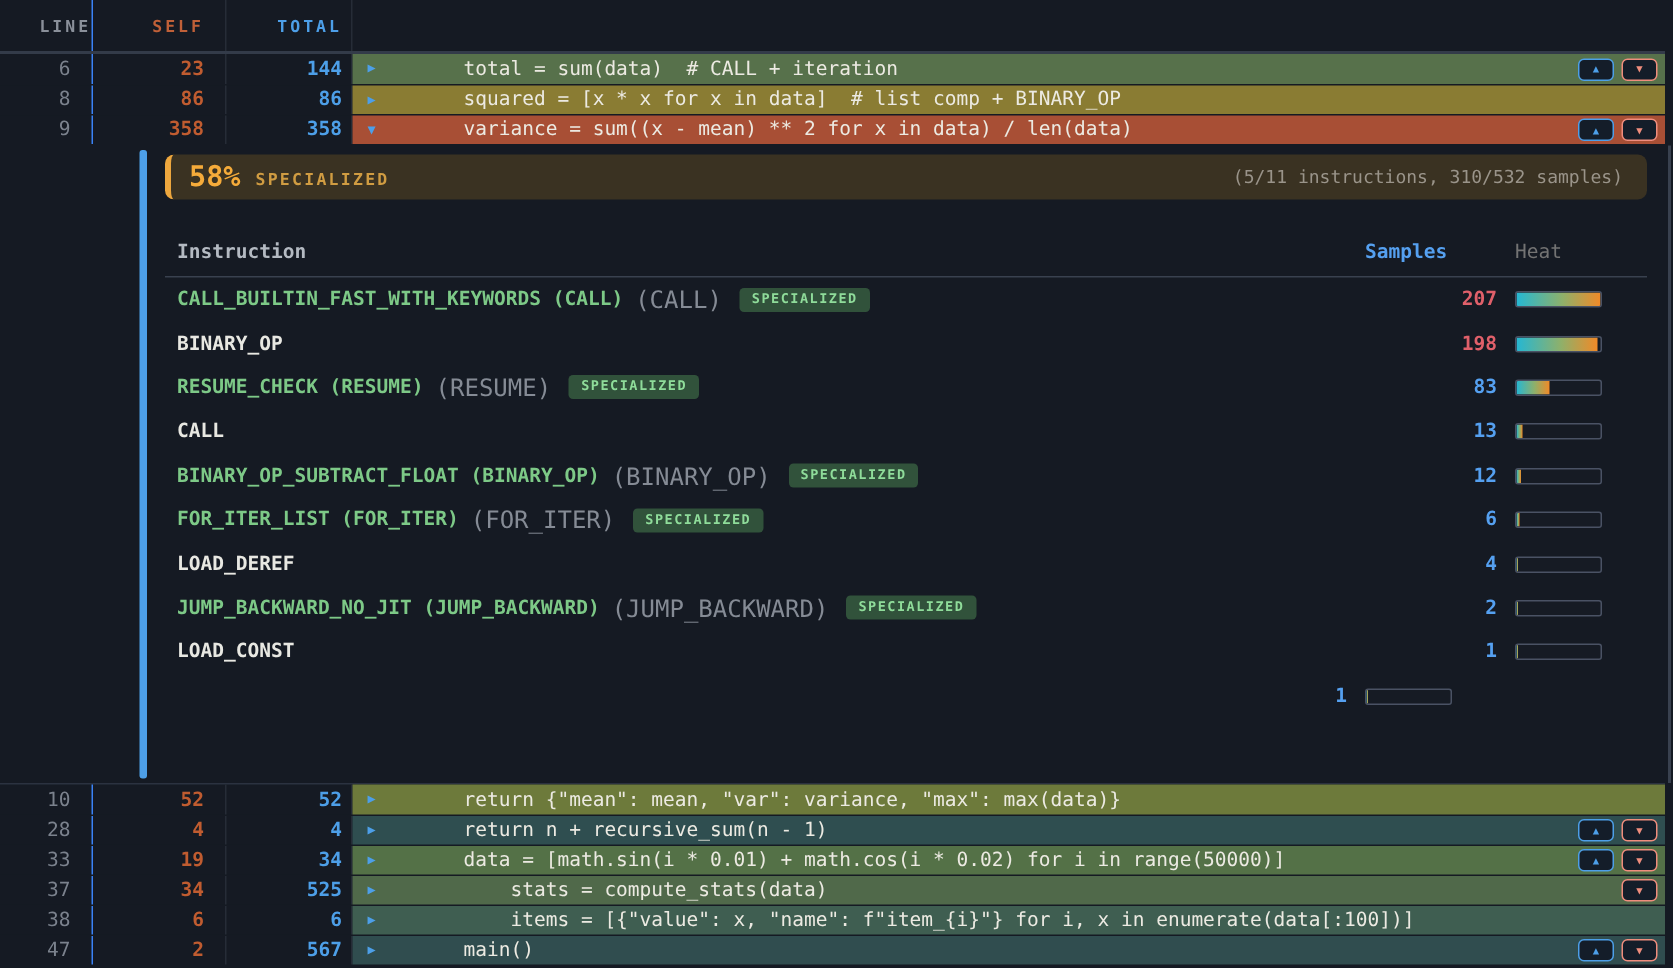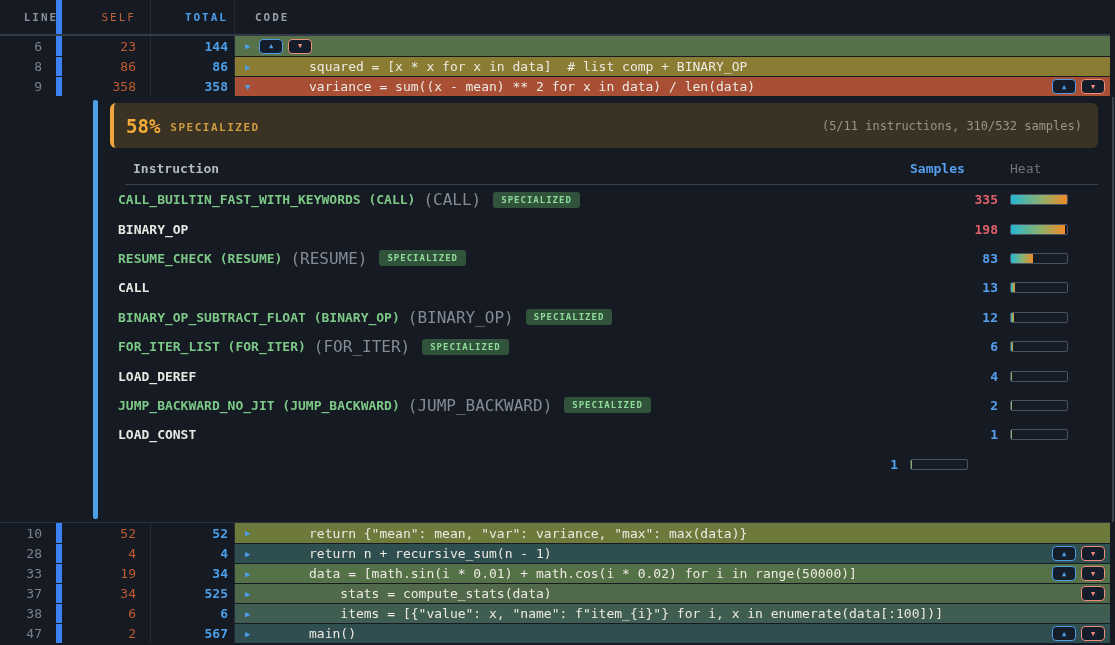--- a/index.html
+++ b/index.html
@@ -12,22 +12,22 @@
   }
 
   
   .grid-row {
     display: grid;
     grid-template-columns: 62px 89px 84px 1fr;
     align-items: stretch;
     width: 1110px;
   }
   .cell { display: flex; align-items: center; }
-  .cell.col-line  { justify-content: flex-end; padding-right: 14px; border-right: 6px solid #3b82f6; color: #7b828d; padding-left: 26px; }
-  .cell.col-self  { justify-content: flex-end; padding-right: 14px; border-right: 1px solid #262c37; color: #c05c30; font-weight: normal; text-align: center; }
+  .cell.col-line  { justify-content: flex-end; padding-right: 14px; border-right: 1px solid #3b82f6; color: #7b828d; padding-left: 26px; }
+  .cell.col-self  { justify-content: flex-end; padding-right: 14px; border-right: 1px solid #262c37; color: #c05c30; font-weight: bold; text-align: center; }
   .cell.col-total { justify-content: flex-end; padding-right: 6px;  border-right: 1px solid #262c37; color: #4d9fe8; font-weight: bold; }
   .cell.col-code  { padding-left: 10px; position: relative; }
 
   
   .table-header {
     height: 36px;
     font-size: 11px;
     font-weight: bold;
     letter-spacing: 2px;
     border-bottom: 2px solid #333b49;
@@ -52,31 +52,31 @@
   }
   .ctl-btn.up   { border: 1.5px solid #4d9fe8; color: #4d9fe8; }
   .ctl-btn.down { border: 1.5px solid #ef8d7d; color: #ef8d7d; }
 
   
   #detail-section { position: absolute; left: 0; top: 97px; width: 1115px; height: 425px; }
   #accent-line { position: absolute; left: 93px; top: 3px; width: 5px; height: 419px; background: #4d9fe8; border-radius: 2px; }
   #scrollbar { position: absolute; left: 1112px; top: 0; width: 2px; height: 425px; background: #39414f; }
 
   #summary-banner {
-    position: absolute; left: 110px; top: 6px; width: 988px; height: 45px;
+    position: absolute; left: 110px; top: 6px; width: 988px; height: 30px;
     background: #3a3222; border-left: 4px solid #eda73e; border-radius: 6px;
     display: flex; align-items: center; padding: 0 16px 0 12px;
   }
   #summary-percent { font-size: 19px; font-weight: bold; color: #f5ab3a; }
   #summary-label { font-size: 11px; font-weight: bold; color: #d09c42; letter-spacing: 1.5px; margin-left: 10px; margin-top: 3px; }
   #summary-counts { margin-left: auto; font-size: 12px; color: #9a948a; }
 
   #instr-table { position: absolute; left: 110px; top: 55px; width: 988px; }
   .instr-grid { display: grid; grid-template-columns: 1fr 100px 88px; align-items: center; }
-  #instr-header { height: 33px; border-bottom: 1px solid #39414f; font-size: 13px; margin-left: 15px; }
+  #instr-header { height: 33px; border-bottom: 1px solid #39414f; font-size: 13px; }
   #instr-header .h-instruction { color: #b4bac2; font-weight: bold; padding-left: 8px; }
   #instr-header .h-samples { color: #55a0f0; font-weight: bold; padding-right: 12px; }
   #instr-header .h-heat { color: #737373; padding-left: 0; }
 
   .instr-row { height: 29.4px; font-size: 13px; }
   .instr-name { padding-left: 8px; font-weight: bold; color: #e8e8e2; white-space: nowrap; display: flex; align-items: center; }
   .instr-name.specialized-name { color: #7dc987; }
   .instr-base { color: #858b95; font-weight: normal; font-size: 16px; margin-left: 8px; }
   .spec-badge {
     background: #31523b; color: #8fdc9a; font-size: 9px; font-weight: bold;
@@ -94,31 +94,31 @@
   
   #bottom-table { position: absolute; left: 0; top: 522px; width: 1110px; border-top: 1px solid #2b3240; }
 </style>
 </head>
 <body>
 
 <div class="grid-row table-header">
   <div class="cell col-line">LINE</div>
   <div class="cell col-self">SELF</div>
   <div class="cell col-total">TOTAL</div>
-  <div class="cell col-code">CODE</div>
 </div>
 
 <div id="top-table">
     <div class="grid-row code-row">
       <div class="cell col-line">6</div>
       <div class="cell col-self">23</div>
       <div class="cell col-total">144</div>
       <div class="cell col-code" style="padding: 0px;">
         <div class="code-band" style="background: rgb(87, 113, 75); padding-left: 10px;">
           <span class="expander">▶</span>
+          <span class="code-text">total = sum(data)  # CALL + iteration</span>
           <div class="row-ctls">
             <span class="ctl-btn up">▲</span>
             <span class="ctl-btn down">▼</span>
           </div>
         </div>
       </div>
     </div>
     <div class="grid-row code-row">
       <div class="cell col-line">8</div>
       <div class="cell col-self">86</div>
@@ -164,21 +164,21 @@
       <div class="h-samples">Samples</div>
       <div class="h-heat">Heat</div>
     </div>
     <div id="instr-rows">
         <div class="instr-grid instr-row">
           <div class="instr-name specialized-name">
             <span>CALL_BUILTIN_FAST_WITH_KEYWORDS (CALL)</span>
             <span class="instr-base">(CALL)</span>
             <span class="spec-badge">SPECIALIZED</span>
           </div>
-          <div class="instr-samples hot">335</div>
+          <div class="instr-samples hot">207</div>
           <div>
             <div class="heat-track">
               <div class="heat-fill" style="width: 56px;"></div>
             </div>
           </div>
         </div>
         <div class="instr-grid instr-row">
           <div class="instr-name">
             <span>BINARY_OP</span>
           </div>

